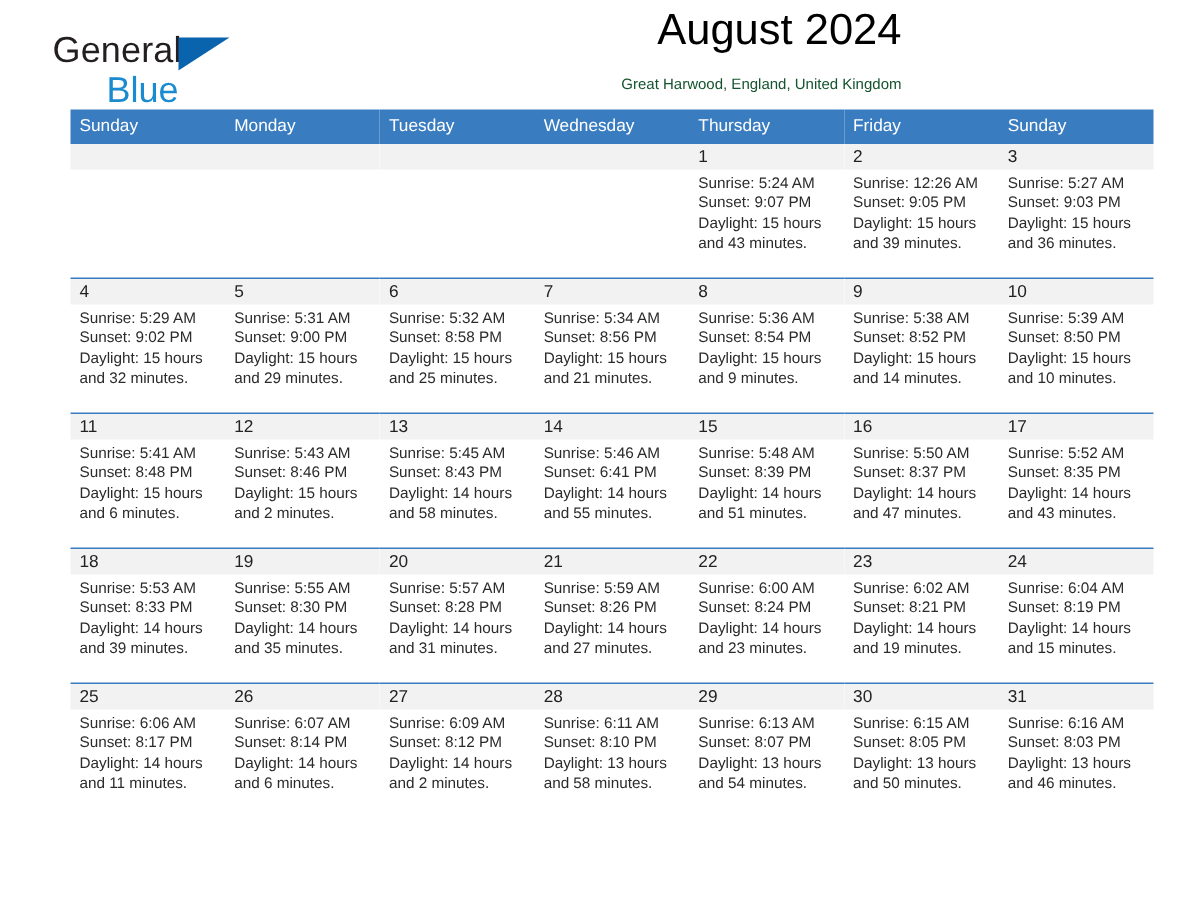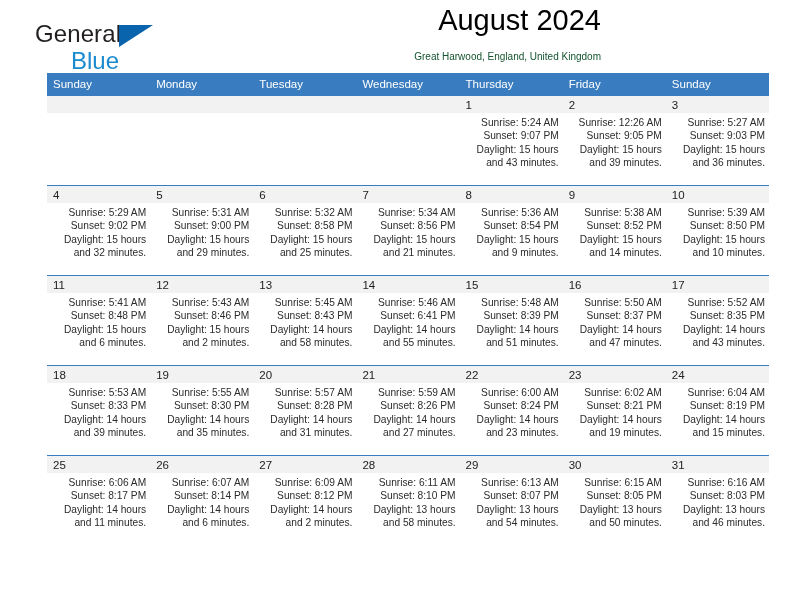--- a/index.html
+++ b/index.html
@@ -125,21 +125,20 @@
     box-sizing: border-box;
     font-size: 11.5px;
     color: #222222;
     line-height: 14px;
   }
   .cell-body {
     padding: 3px 4px 0 6px;
     font-size: 10.2px;
     line-height: 13.4px;
     color: #2b2b2b;
-    text-align: right;
   }
   .cell-body div {
     white-space: nowrap;
   }
   td.empty .cell-inner .daynum-band {
     background: #f2f2f2;
   }
   td.empty .cell-body { visibility: hidden; }
 </style>
 </head>

